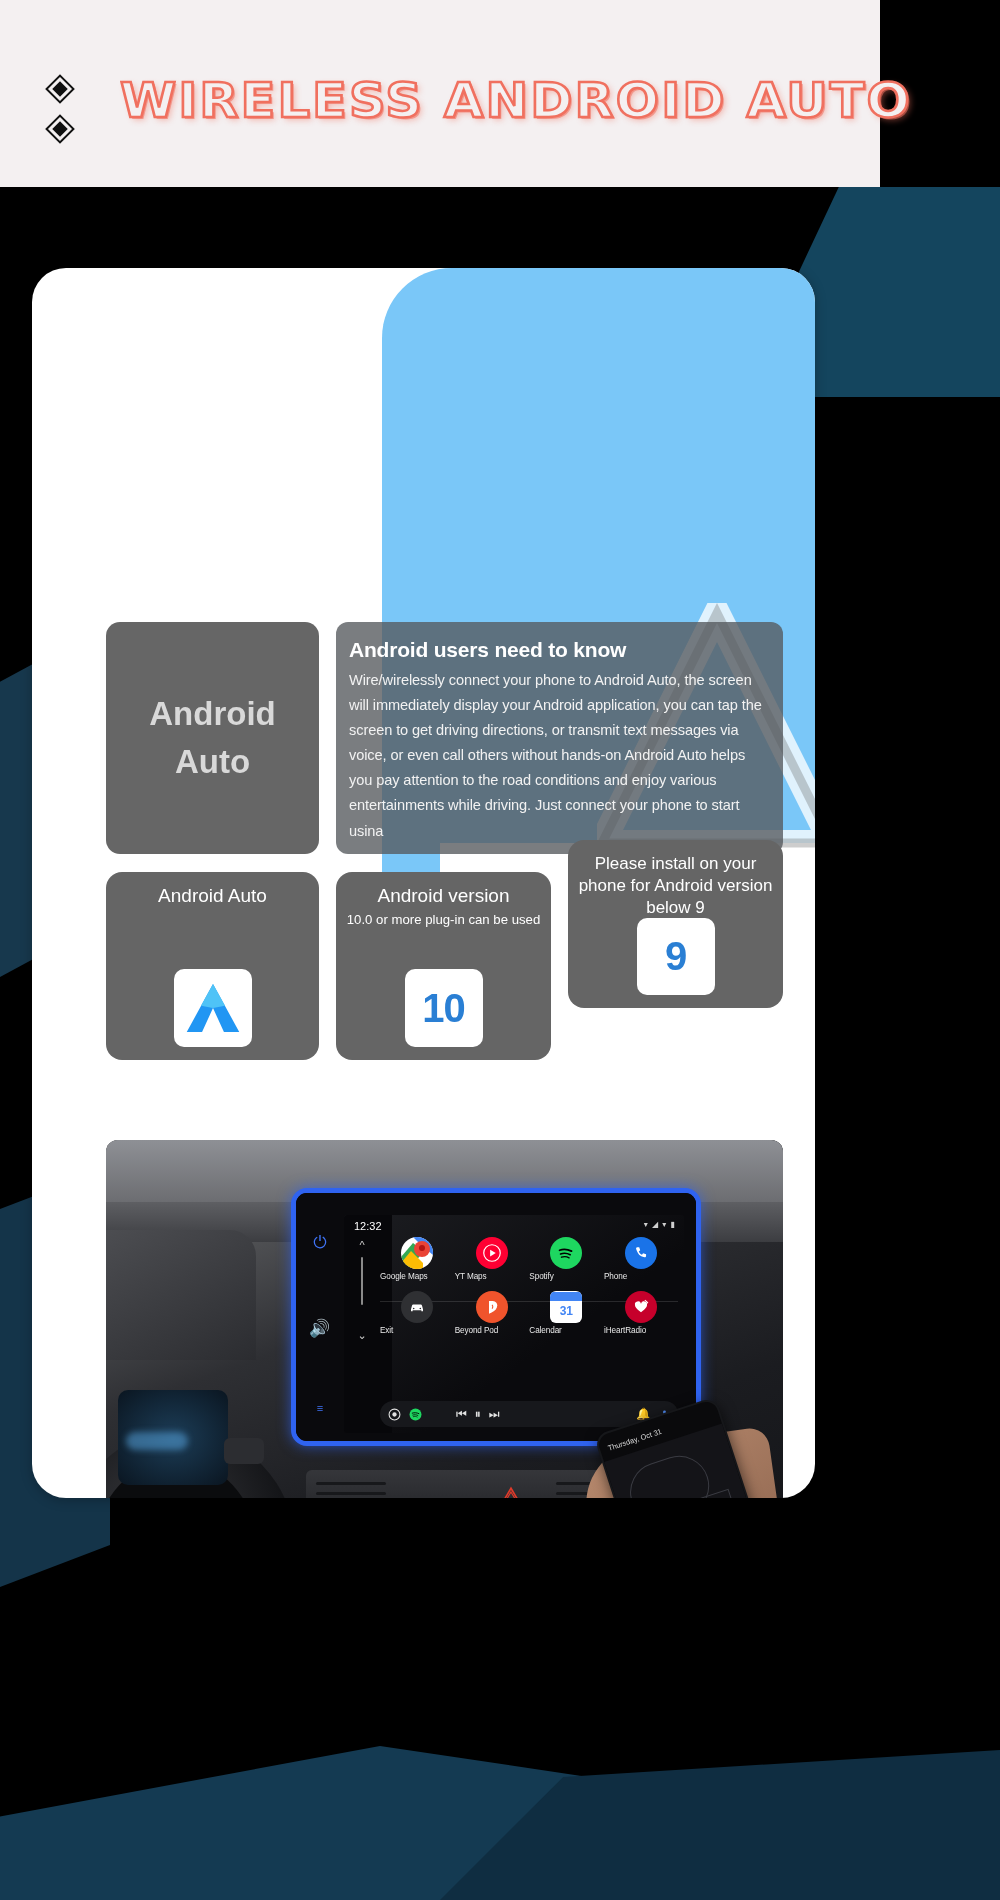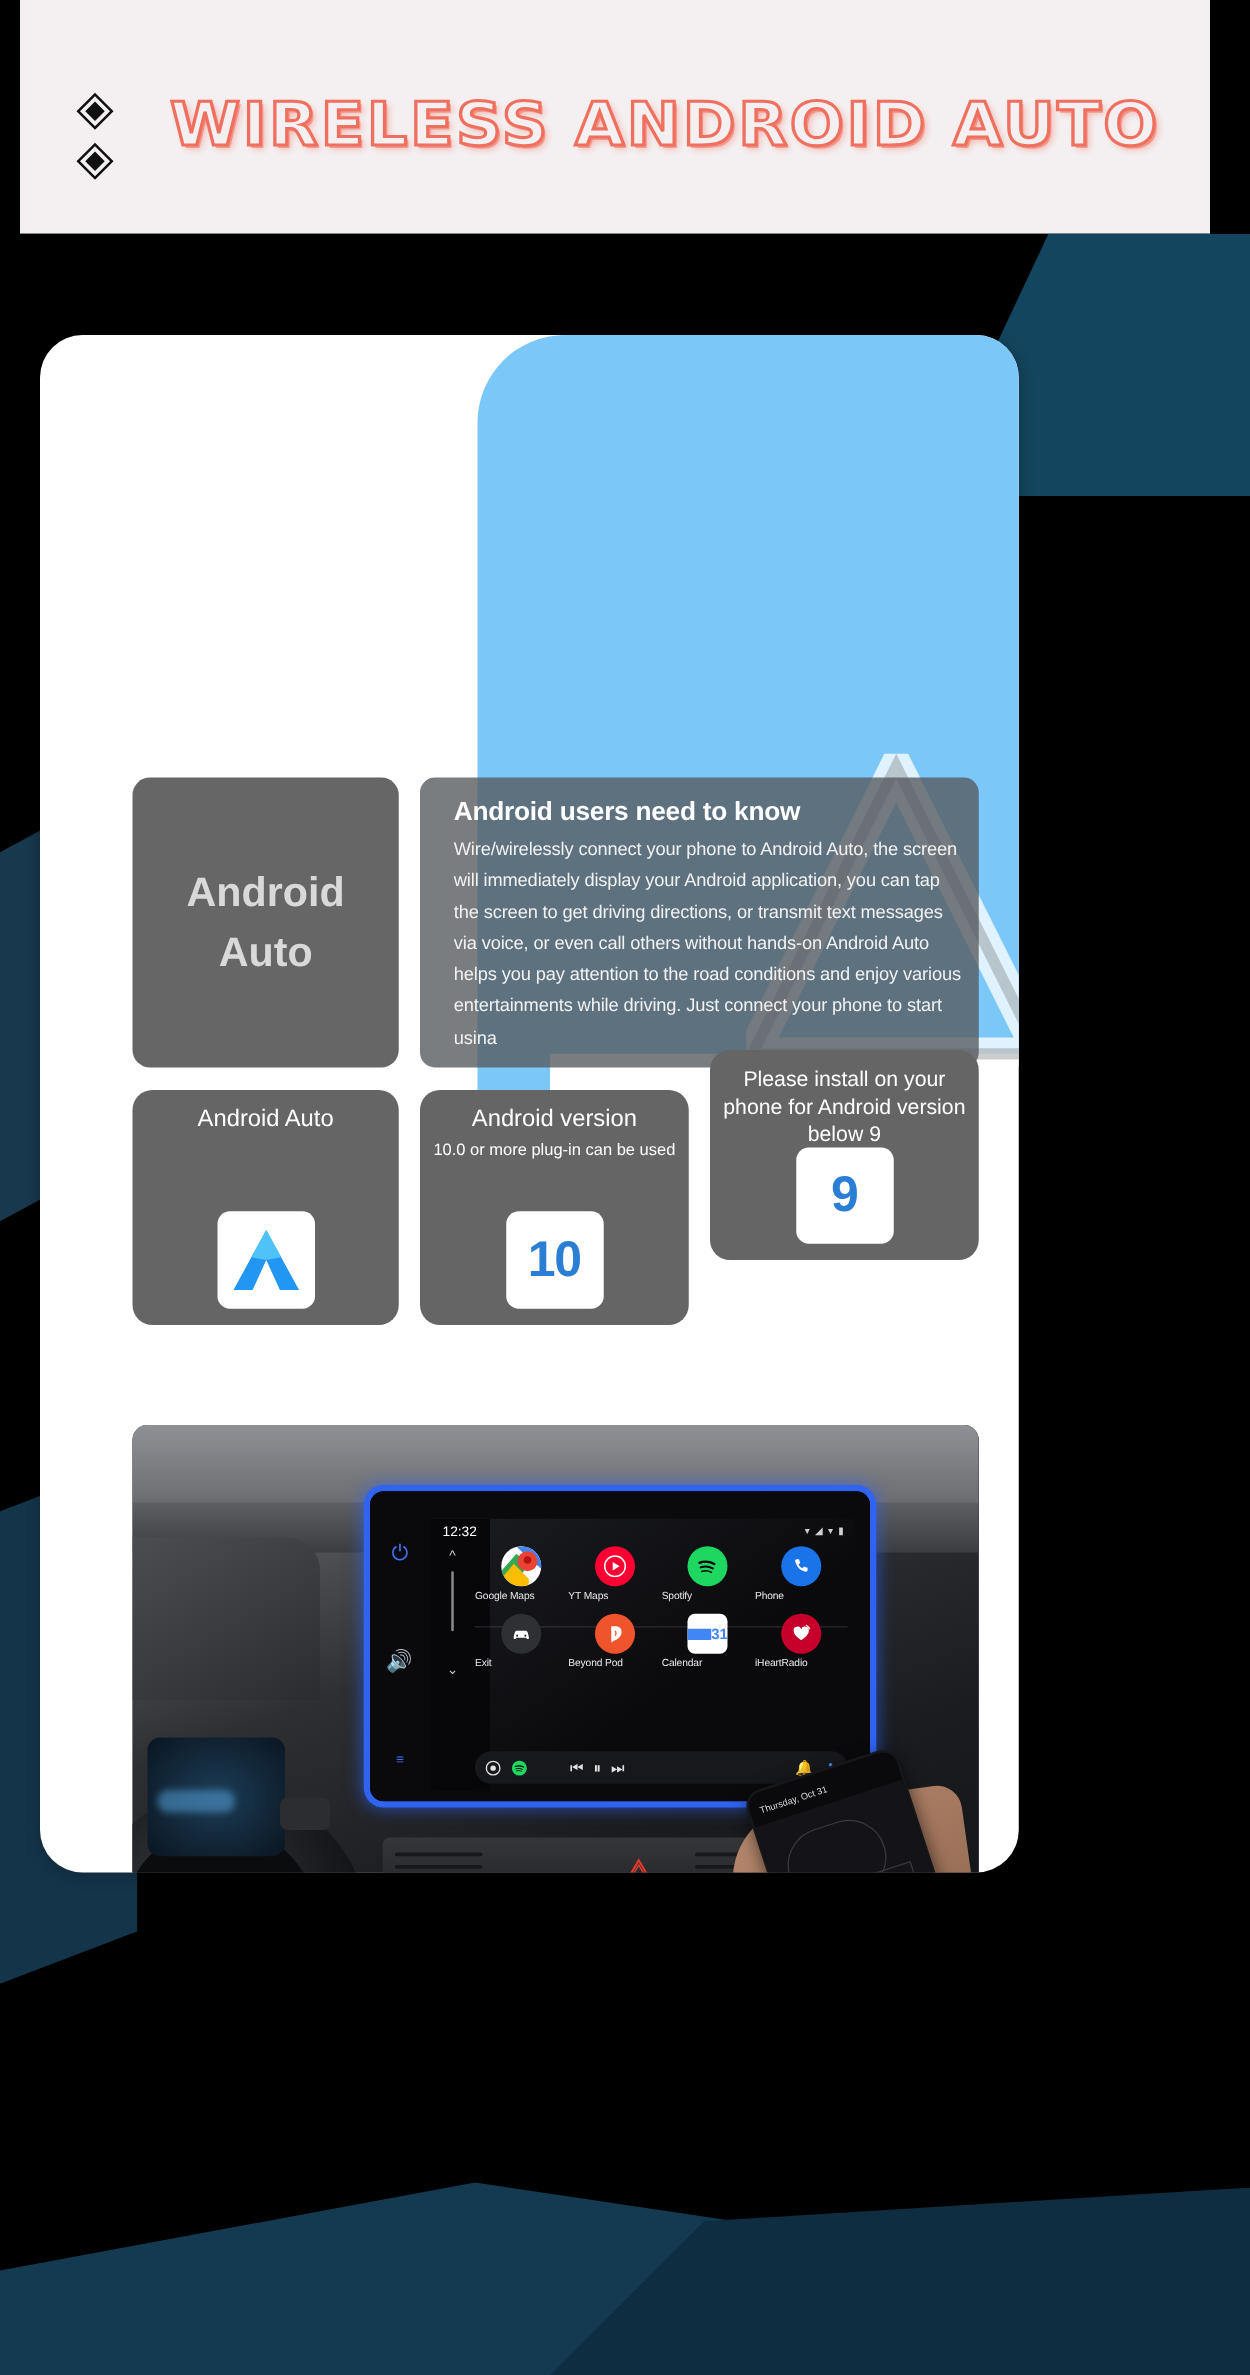--- a/index.html
+++ b/index.html
@@ -6,23 +6,23 @@
   html,body { width:1000px; height:1900px; }
   body {
     font-family:"Liberation Sans", sans-serif;
     background:#000;
     position:relative;
     overflow:hidden;
   }
 
   
   .header {
-    position:absolute; left:0; top:0; width:952px; height:187px;
+    position:absolute; left:0; top:0; width:880px; height:187px;
     background:#f4f0f1;
-    display:flex; align-items:center;margin-left:16px;
+    display:flex; align-items:center;
   }
   .diamonds {
     position:absolute; left:45px; top:74px;
     display:flex; flex-direction:column; gap:10px;
   }
   .diamond {
     width:30px; height:30px; position:relative;
   }
   .diamond .outer, .diamond .inner {
     position:absolute; left:50%; top:50%;
@@ -100,21 +100,21 @@
     position:absolute; left:74px; top:354px; width:213px; height:232px;
     background:#666666; border-radius:14px;
     display:flex; flex-direction:column; align-items:center; justify-content:center;
     color:#d9d9d9; font-size:33px; font-weight:bold; line-height:1.45;
   }
 
   
   .info-panel {
     position:absolute; left:304px; top:354px; width:447px; height:232px;
     background:rgba(85,88,92,0.78); border-radius:12px;
-    padding:16px 14px 10px 27px;
+    padding:16px 14px 10px 13px;
   }
   .info-title {
     color:#fff; font-size:21px; font-weight:bold; margin-bottom:6px;
     letter-spacing:-0.2px;
   }
   .info-body {
     color:#f2f2f2; font-size:14.6px; line-height:1.72; letter-spacing:-0.1px;
   }
 
   
@@ -387,21 +387,21 @@
               <div class="app">
                 <div class="app-ico" style="background:#f0542c;">
                   <svg viewBox="0 0 24 24" width="18" height="18">
                       <path d="M8 4 H13 C17 4 19 7 19 10 C19 14 16 17 12 19 L8 21 Z" fill="#fff"></path>
                       <path d="M12 9 a3.5 3.5 0 0 1 0 5" stroke="#f0542c" stroke-width="1.4" fill="none"></path>
                     </svg>
                 </div>
                 <div class="app-lbl">Beyond Pod</div>
               </div>
               <div class="app">
-                <div class="app-ico" style="background:#fff;border-radius:6px;">
+                <div class="app-ico" style="background:#fff;border-radius:6px;flex-direction:column;">
                   <div style="width:100%;height:9px;background:#4285f4;"></div>
                   <div style="color:#4285f4;font-size:12px;font-weight:bold;line-height:21px;">31</div>
                 </div>
                 <div class="app-lbl">Calendar</div>
               </div>
               <div class="app">
                 <div class="app-ico" style="background:#c6002b;">
                   <svg viewBox="0 0 24 24" width="18" height="18">
                       <path d="M12 19 C6 14.5 4 12 4 9.4 A3.6 3.6 0 0 1 12 7.6 A3.6 3.6 0 0 1 20 9.4 C20 12 18 14.5 12 19Z" fill="#fff"></path>
                       <path d="M15.5 5.5a5 5 0 0 1 2.6 2.6M17.6 3.2a8 8 0 0 1 3.3 3.3" stroke="#fff" stroke-width="1.5" fill="none" stroke-linecap="round"></path>

